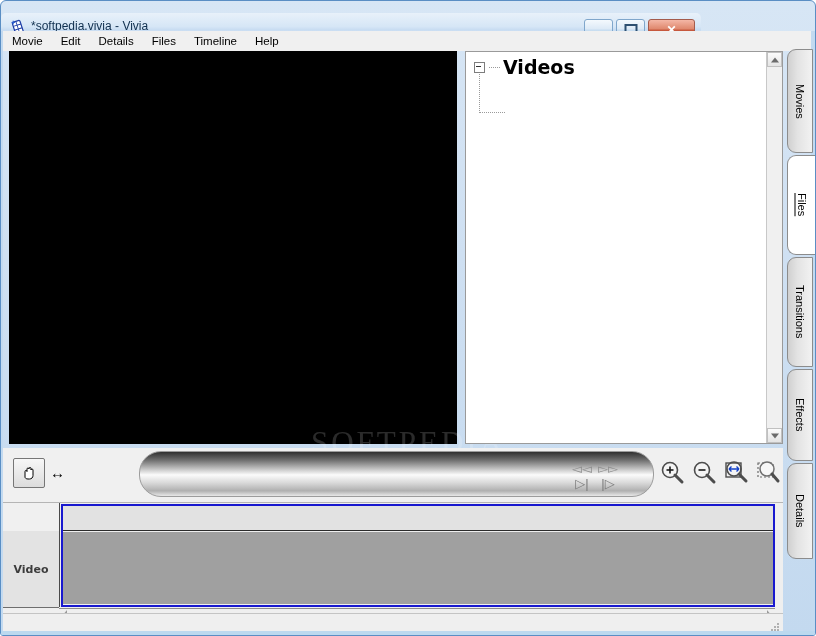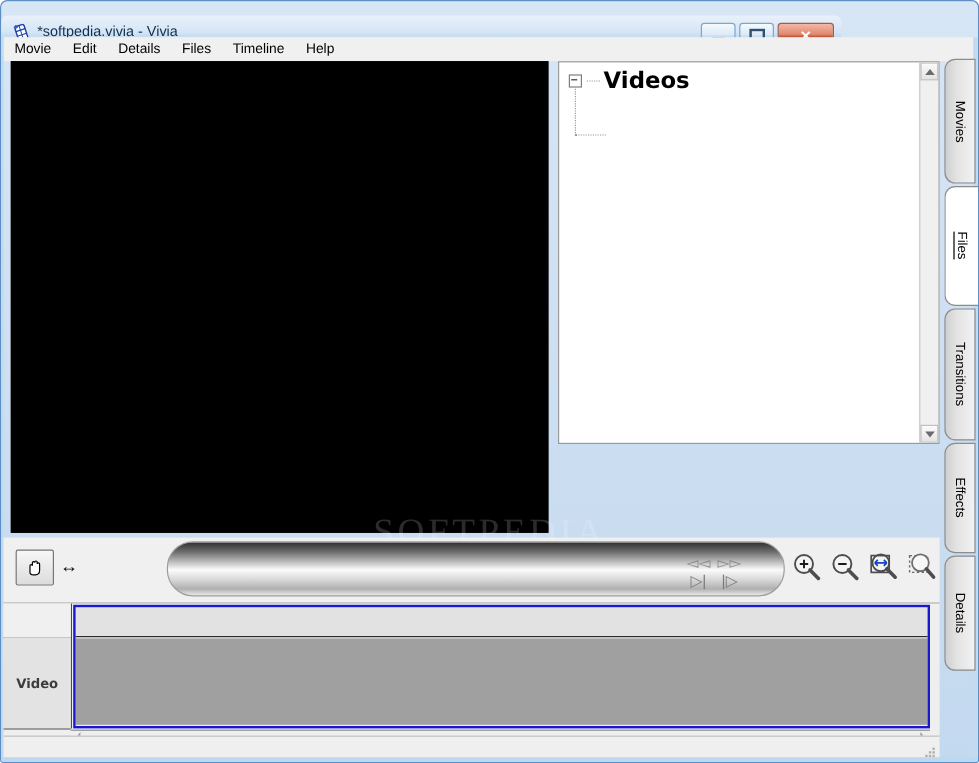--- a/index.html
+++ b/index.html
@@ -174,21 +174,21 @@
   }
   .jump-start, .jump-end {
     position: absolute; top: 9px; width: 18px; height: 18px;
   }
   .jump-start { left: 392px; }
   .jump-end { left: 418px; }
 
   
   .files-panel {
     position: absolute; left: 464px; top: 50px;
-    width: 318px; height: 319px;
+    width: 318px; height: 393px;
     background: #ffffff;
     border: 1px solid #9a9a9a;
     box-sizing: border-box;
     overflow: hidden;
   }
   .tree-root {
     position: absolute; left: 8px; top: 6px;
     display: flex; align-items: center;
   }
   .tree-expander {

